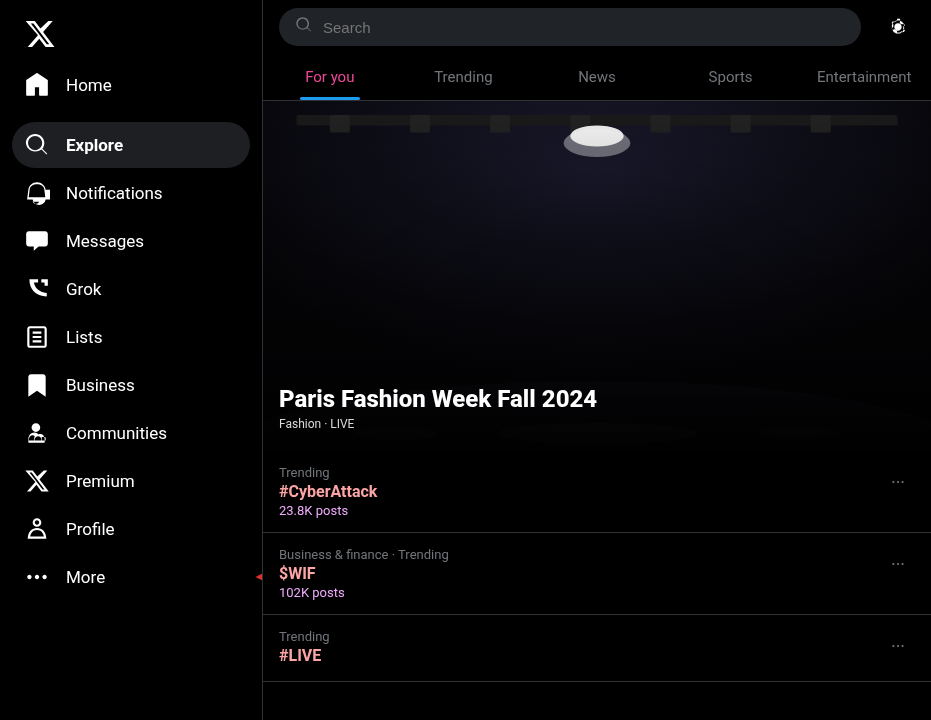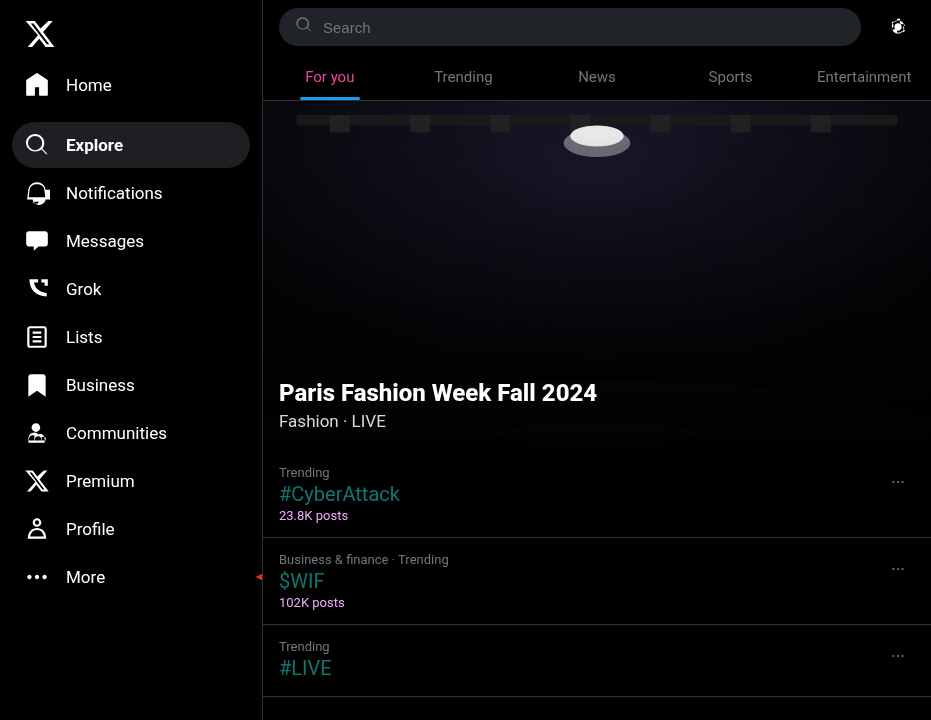--- a/index.html
+++ b/index.html
@@ -199,21 +199,21 @@
     }
 
     .hero-title {
       font-size: 24px;
       font-weight: 800;
       color: #fff;
       margin-bottom: 4px;
     }
 
     .hero-subtitle {
-      font-size: 17px;
+      font-size: 12px;
       color: #d9d9d9;
     }
 
     
     .trending-list {
       display: flex;
       flex-direction: column;
     }
 
     .trending-item {
@@ -229,23 +229,23 @@
       flex: 1;
     }
 
     .trending-category {
       font-size: 13px;
       color: #71767b;
       margin-bottom: 2px;
     }
 
     .trending-name {
-      font-size: 20px;
-      font-weight: 400;
-      color: #0f766e;
+      font-size: 16px;
+      font-weight: 700;
+      color: #fca5a5;
       margin-bottom: 2px;
     }
 
     .trending-posts {
       font-size: 13px;
       color: #f0abfc;
     }
 
     .more-btn {
       width: 34px;

